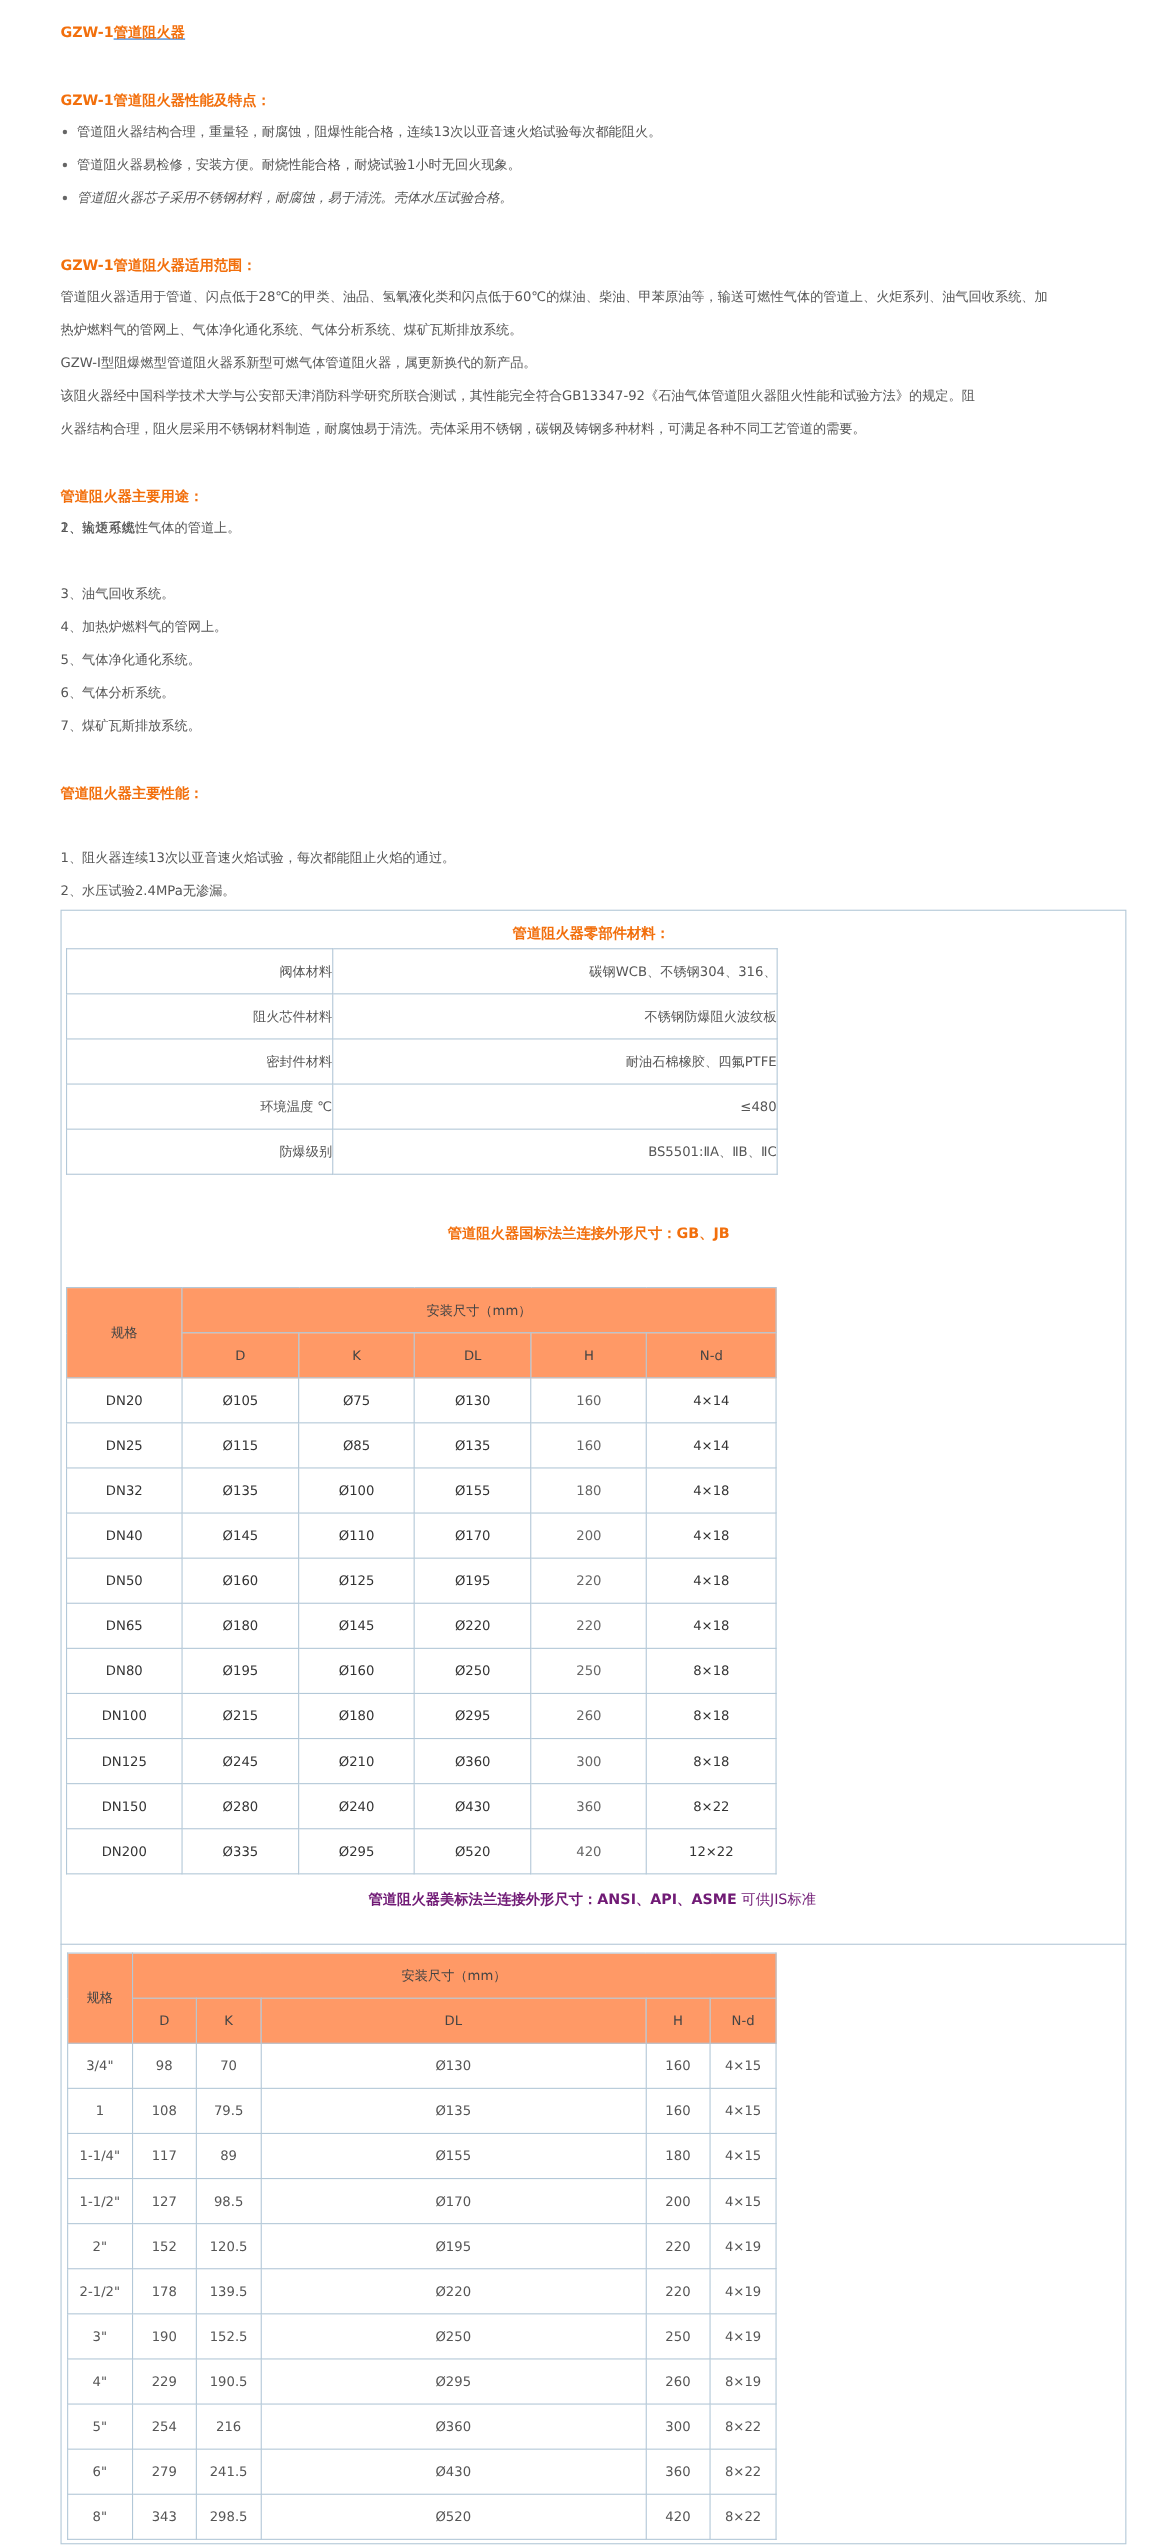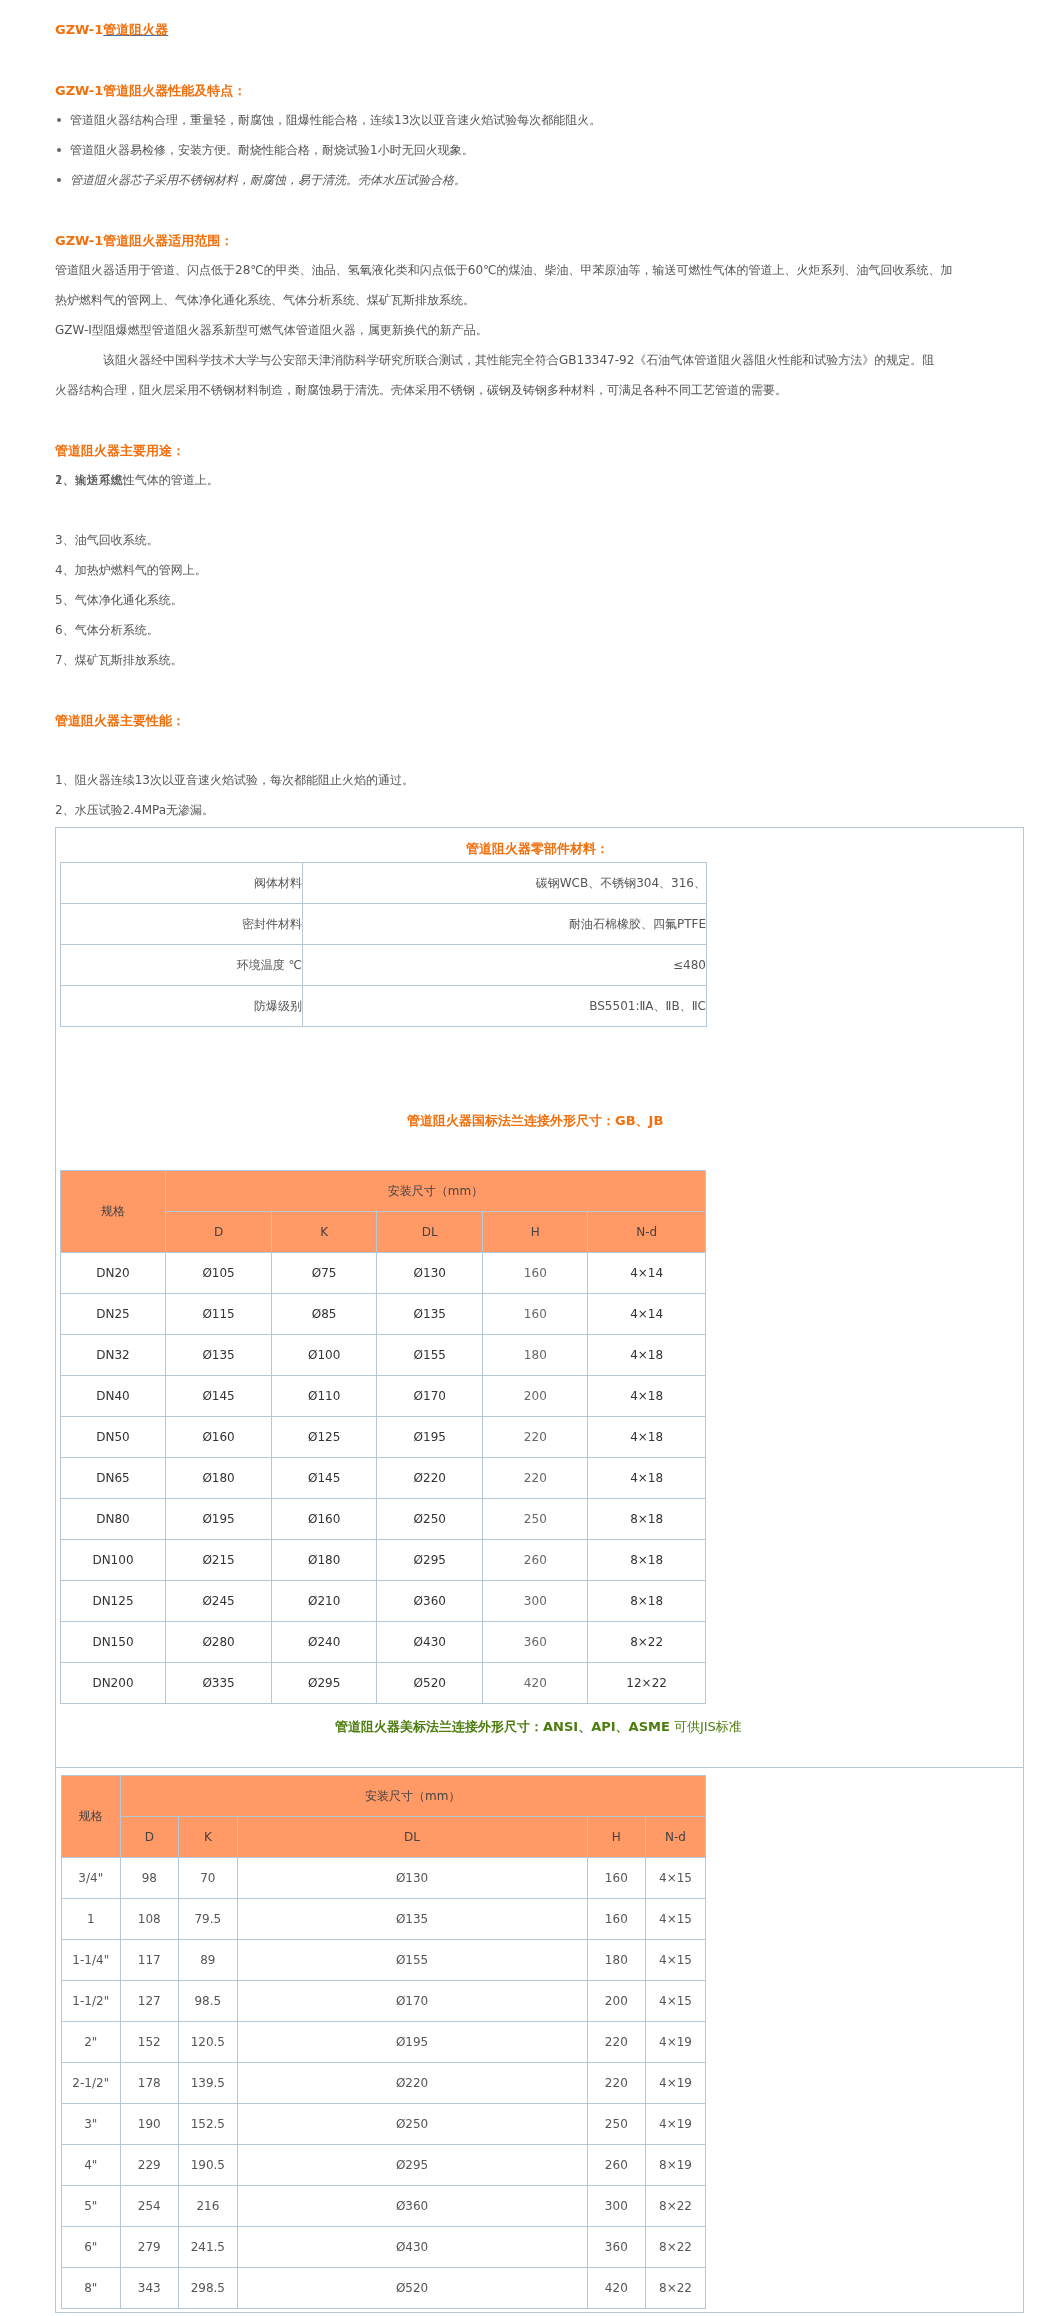--- a/index.html
+++ b/index.html
@@ -49,21 +49,21 @@
 
 <div class="abs orange h2" style="top:82px;">GZW-1管道阻火器性能及特点：</div>
 <div class="abs bullet" style="top:112px;"><span class="dot"></span><span>管道阻火器结构合理，重量轻，耐腐蚀，阻爆性能合格，连续13次以亚音速火焰试验每次都能阻火。</span></div>
 <div class="abs bullet" style="top:142px;"><span class="dot"></span><span>管道阻火器易检修，安装方便。耐烧性能合格，耐烧试验1小时无回火现象。</span></div>
 <div class="abs bullet" style="top:172px;font-style:italic;"><span class="dot"></span><span>管道阻火器芯子采用不锈钢材料，耐腐蚀，易于清洗。壳体水压试验合格。</span></div>
 
 <div class="abs orange h2" style="top:232px;">GZW-1管道阻火器适用范围：</div>
 <div class="abs body-line" style="top:262px;">管道阻火器适用于管道、闪点低于28℃的甲类、油品、氢氧液化类和闪点低于60℃的煤油、柴油、甲苯原油等，输送可燃性气体的管道上、火炬系列、油气回收系统、加</div>
 <div class="abs body-line" style="top:292px;">热炉燃料气的管网上、气体净化通化系统、气体分析系统、煤矿瓦斯排放系统。</div>
 <div class="abs body-line" style="top:322px;">GZW-Ⅰ型阻爆燃型管道阻火器系新型可燃气体管道阻火器，属更新换代的新产品。</div>
-<div class="abs body-line" style="top:352px;margin-left:48px;">该阻火器经中国科学技术大学与公安部天津消防科学研究所联合测试，其性能完全符合GB13347-92《石油气体管道阻火器阻火性能和试验方法》的规定。阻</div>
+<div class="abs body-line" style="top:352px;">该阻火器经中国科学技术大学与公安部天津消防科学研究所联合测试，其性能完全符合GB13347-92《石油气体管道阻火器阻火性能和试验方法》的规定。阻</div>
 <div class="abs body-line" style="top:382px;">火器结构合理，阻火层采用不锈钢材料制造，耐腐蚀易于清洗。壳体采用不锈钢，碳钢及铸钢多种材料，可满足各种不同工艺管道的需要。</div>
 
 <div class="abs orange h2" style="top:442px;font-family:Liberation Serif, serif;">管道阻火器主要用途：</div>
 <div class="abs body-line" style="top:472px;">1、输送可燃性气体的管道上。</div>
 <div class="abs body-line" style="top:472px;">2、火炬系统。</div>
 <div class="abs body-line" style="top:532px;">3、油气回收系统。</div>
 <div class="abs body-line" style="top:562px;">4、加热炉燃料气的管网上。</div>
 <div class="abs body-line" style="top:592px;">5、气体净化通化系统。</div>
 <div class="abs body-line" style="top:622px;">6、气体分析系统。</div>
 <div class="abs body-line" style="top:652px;">7、煤矿瓦斯排放系统。</div>
@@ -77,20 +77,24 @@
 <div class="abs orange cap" style="left:466px; top:840px;">管道阻火器零部件材料：</div>
 <table class="mat">
   <colgroup>
       <col style="width:242px">
       <col style="width:404px">
     </colgroup>
   <tbody>
     <tr>
         <td>阀体材料</td>
         <td>碳钢WCB、不锈钢304、316、</td>
+      </tr>
+    <tr>
+        <td>阻火芯件材料</td>
+        <td>不锈钢防爆阻火波纹板</td>
       </tr>
     <tr>
         <td>密封件材料</td>
         <td>耐油石棉橡胶、四氟PTFE</td>
       </tr>
     <tr>
         <td>环境温度 ℃</td>
         <td>≤480</td>
       </tr>
     <tr>
@@ -208,21 +212,21 @@
         <td>DN200</td>
         <td>Ø335</td>
         <td>Ø295</td>
         <td>Ø520</td>
         <td class="h">420</td>
         <td>12×22</td>
       </tr>
     </tbody>
 </table>
 
-<div class="abs cap" style="left:335px; top:1718px; color:#4d7c0f;">
+<div class="abs cap" style="left:335px; top:1718px; color:#701a75;">
   <span style="font-weight:bold;">管道阻火器美标法兰连接外形尺寸：ANSI、API、ASME</span><span> 可供JIS标准</span>
 </div>
 <div class="divider"></div>
 <table class="ansi">
   <colgroup>
     <col style="width:46px">
       <col style="width:46px">
       <col style="width:46px">
       <col style="width:275px">
       <col style="width:46px">

